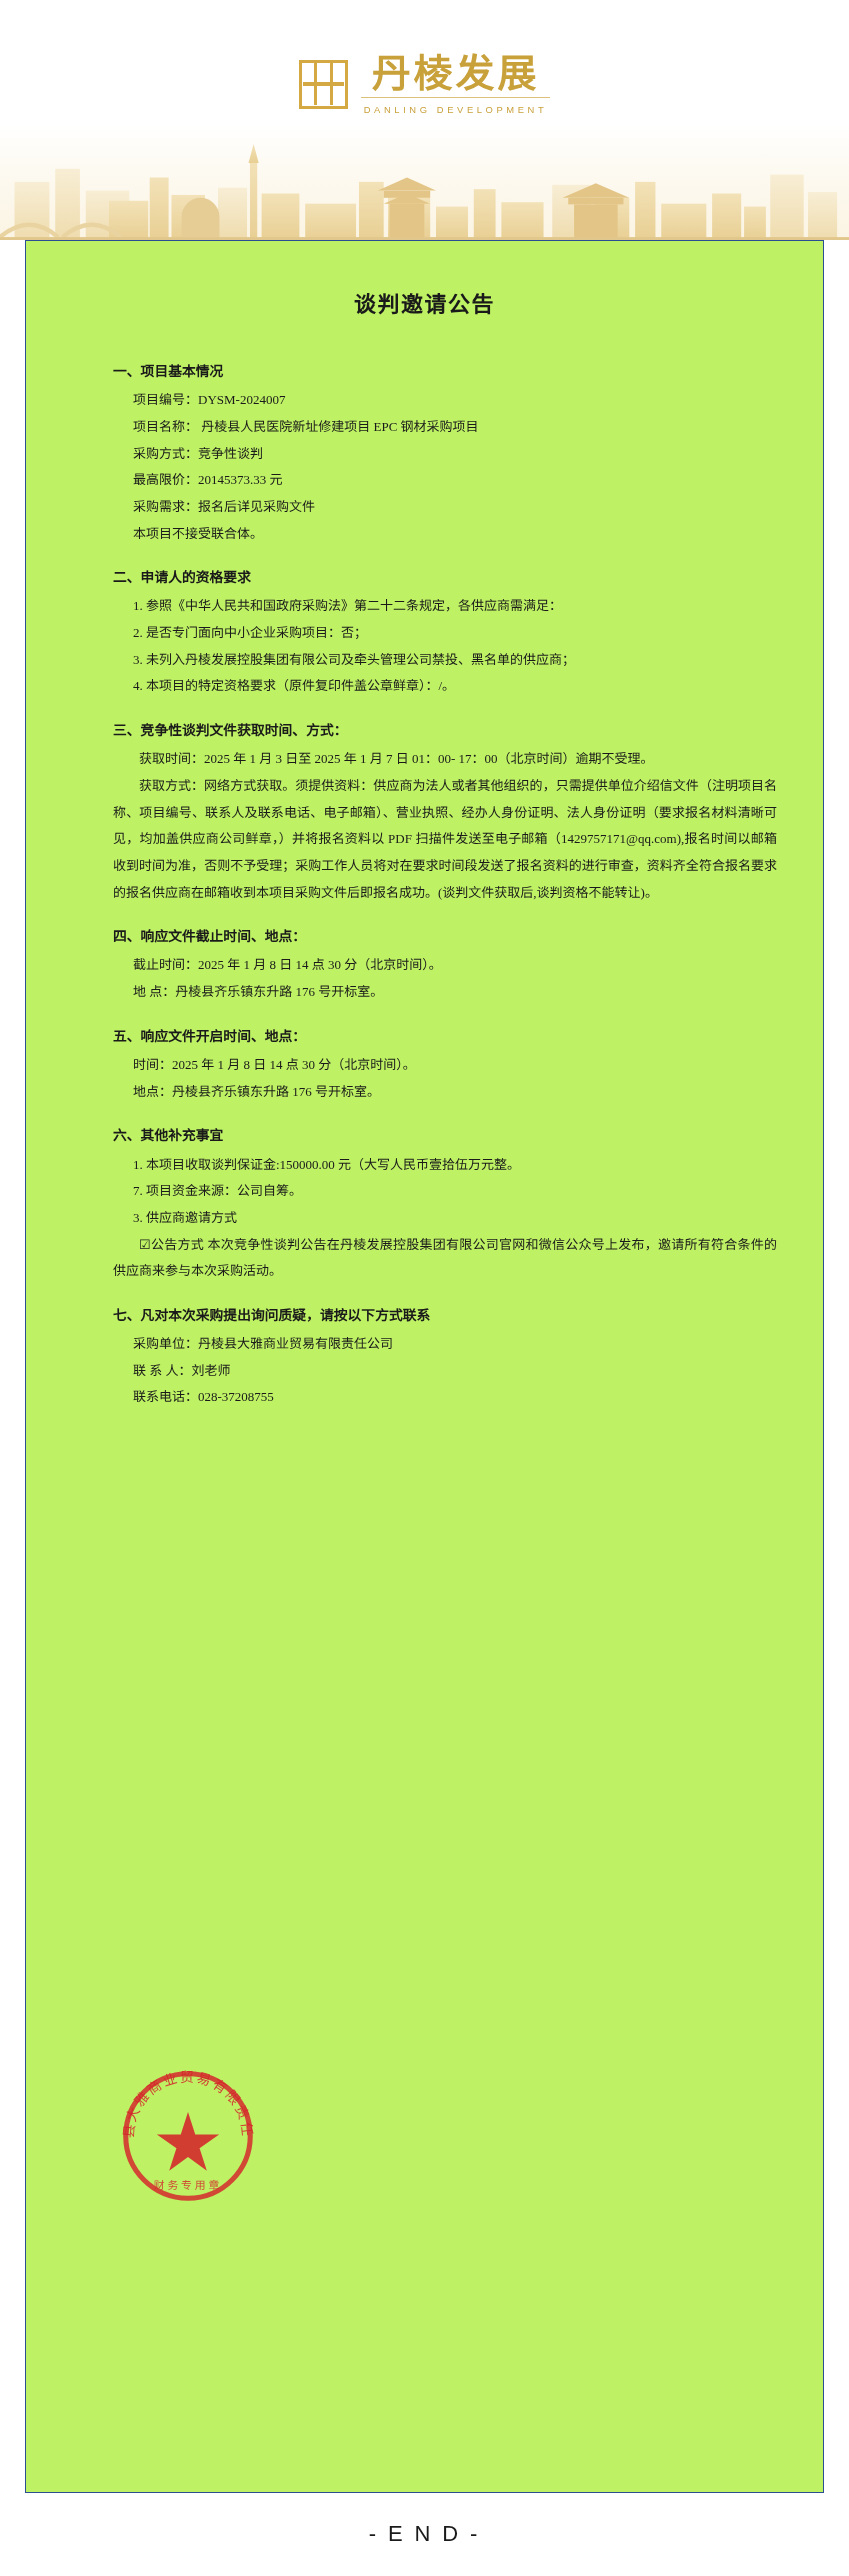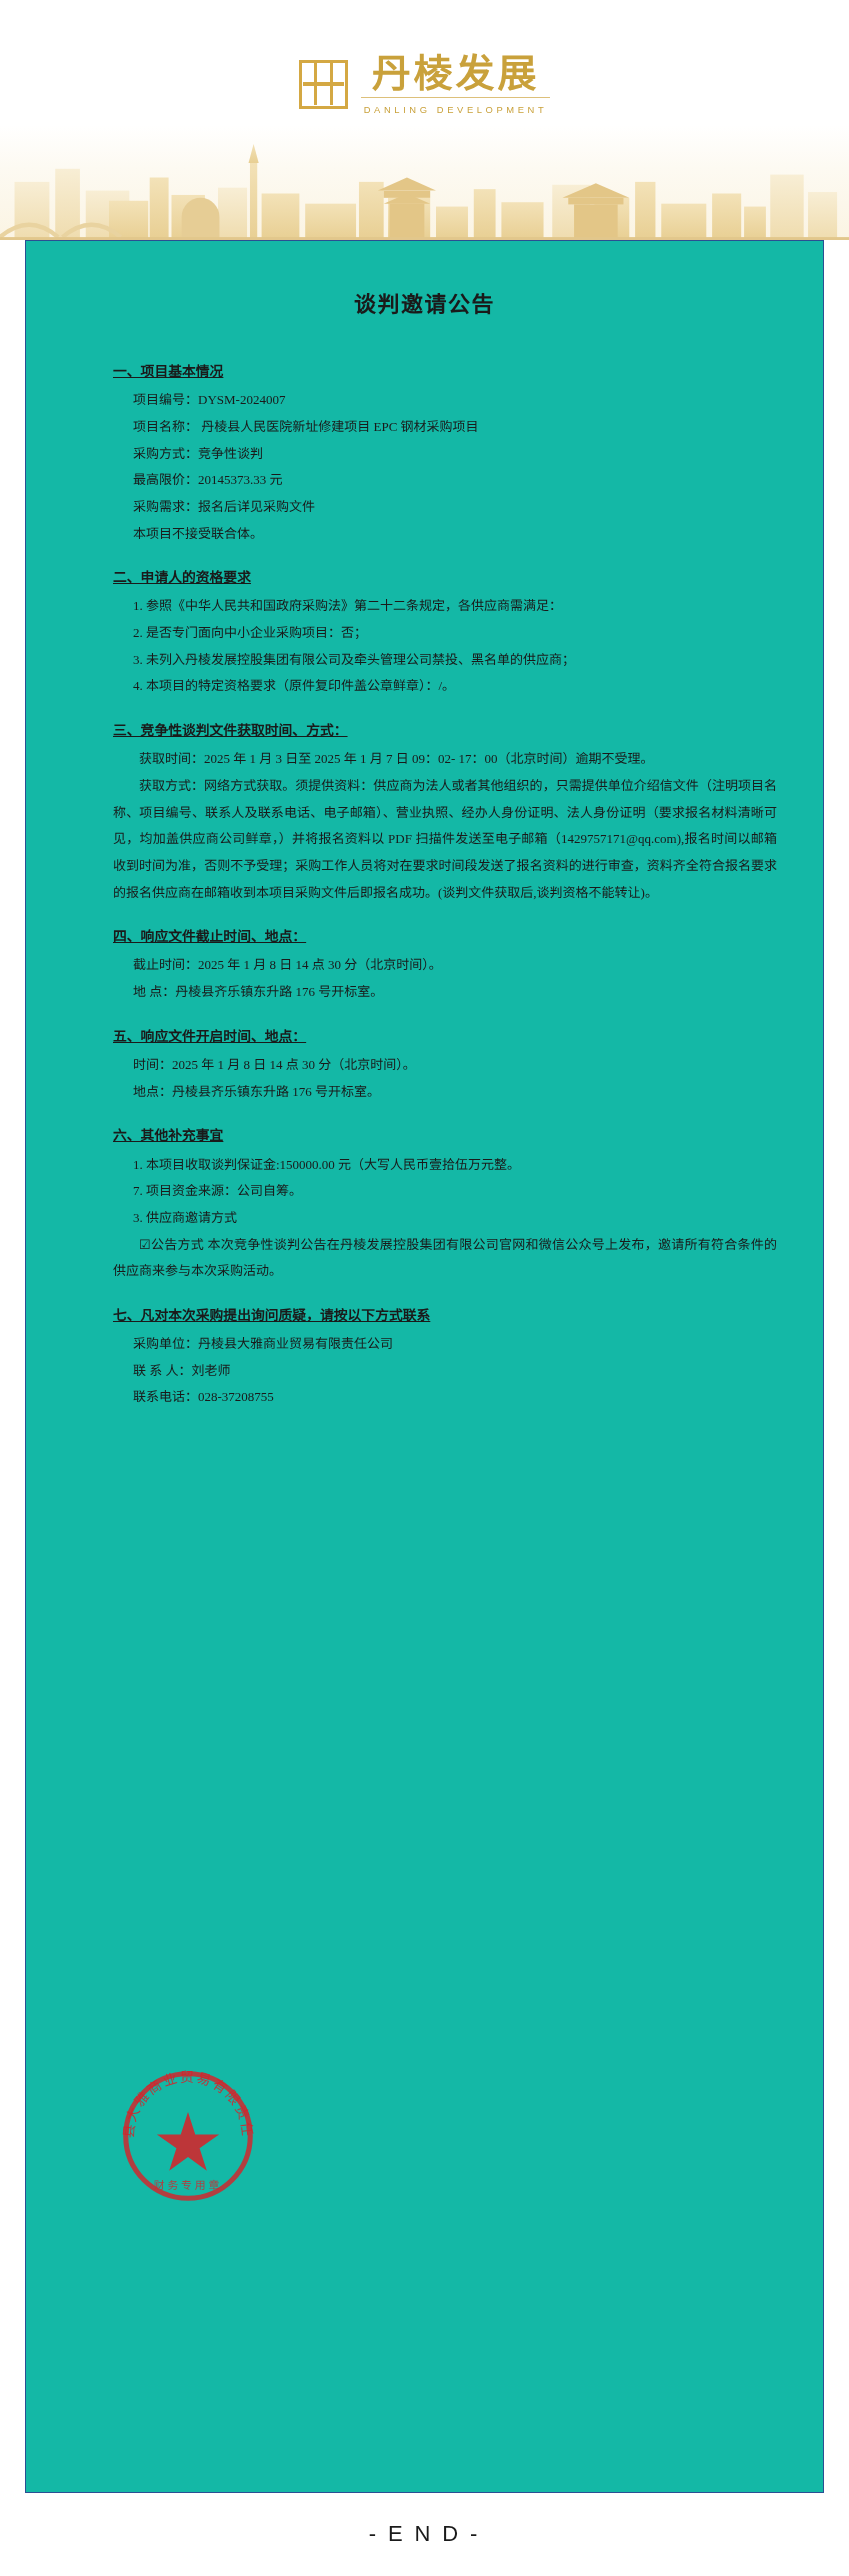--- a/index.html
+++ b/index.html
@@ -107,37 +107,36 @@
   }
 
   
   .doc-frame {
     margin: 0 25px;
     border: 1.5px solid #2b4f93;
     padding: 29px 46px 87px 46px;
     box-sizing: border-box;
     flex: 1;
     position: relative;
-    background: #14b8a6;
+    background: #bef264;
   }
   .doc-title {
     text-align: center;
     font-size: 22px;
     font-weight: bold;
     letter-spacing: 1.5px;
     margin: 16px 0 42px 0;
     font-family: "Liberation Sans", "DejaVu Sans", sans-serif;
   }
   .sec-head {
     font-size: 13.8px;
     font-weight: bold;
     margin: 19px 0 7.3px 0;
     padding-left: 41px;
     font-family: "Liberation Sans", "DejaVu Sans", sans-serif;
-    text-decoration: underline;
   }
   .sec-head:first-of-type { margin-top: 0; }
   .line {
     font-size: 13px;
     line-height: 2.05;
     padding-left: 61px;
   }
   .para {
     font-size: 13px;
     line-height: 2.05;
@@ -264,21 +263,21 @@
     <div class="line">采购需求：报名后详见采购文件</div>
     <div class="line">本项目不接受联合体。</div>
 
     <div class="sec-head">二、申请人的资格要求</div>
     <div class="line">1. 参照《中华人民共和国政府采购法》第二十二条规定，各供应商需满足：</div>
     <div class="line">2. 是否专门面向中小企业采购项目：否；</div>
     <div class="line">3. 未列入丹棱发展控股集团有限公司及牵头管理公司禁投、黑名单的供应商；</div>
     <div class="line">4. 本项目的特定资格要求（原件复印件盖公章鲜章）：/。</div>
 
     <div class="sec-head">三、竞争性谈判文件获取时间、方式：</div>
-    <div class="para">获取时间：2025 年 1 月 3 日至 2025 年 1 月 7 日 09：02- 17：00（北京时间）逾期不受理。</div>
+    <div class="para">获取时间：2025 年 1 月 3 日至 2025 年 1 月 7 日 01：00- 17：00（北京时间）逾期不受理。</div>
     <div class="para">获取方式：网络方式获取。须提供资料：供应商为法人或者其他组织的，只需提供单位介绍信文件（注明项目名称、项目编号、联系人及联系电话、电子邮箱）、营业执照、经办人身份证明、法人身份证明（要求报名材料清晰可见，均加盖供应商公司鲜章，）并将报名资料以 PDF 扫描件发送至电子邮箱（1429757171@qq.com),报名时间以邮箱收到时间为准，否则不予受理；采购工作人员将对在要求时间段发送了报名资料的进行审查，资料齐全符合报名要求的报名供应商在邮箱收到本项目采购文件后即报名成功。(谈判文件获取后,谈判资格不能转让)。</div>
 
     <div class="sec-head">四、响应文件截止时间、地点：</div>
     <div class="line">截止时间：2025 年 1 月 8 日 14 点 30 分（北京时间）。</div>
     <div class="line">地    点：丹棱县齐乐镇东升路 176 号开标室。</div>
 
     <div class="sec-head">五、响应文件开启时间、地点：</div>
     <div class="line">时间：2025 年 1 月 8 日 14 点 30 分（北京时间）。</div>
     <div class="line">地点：丹棱县齐乐镇东升路 176 号开标室。</div>
 

